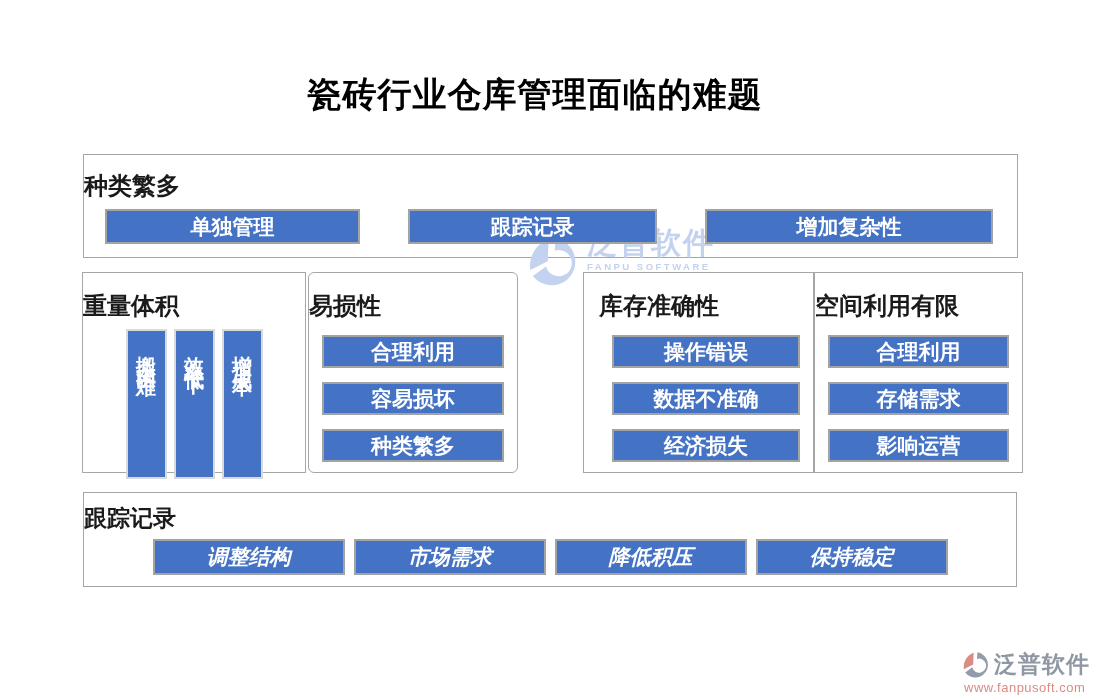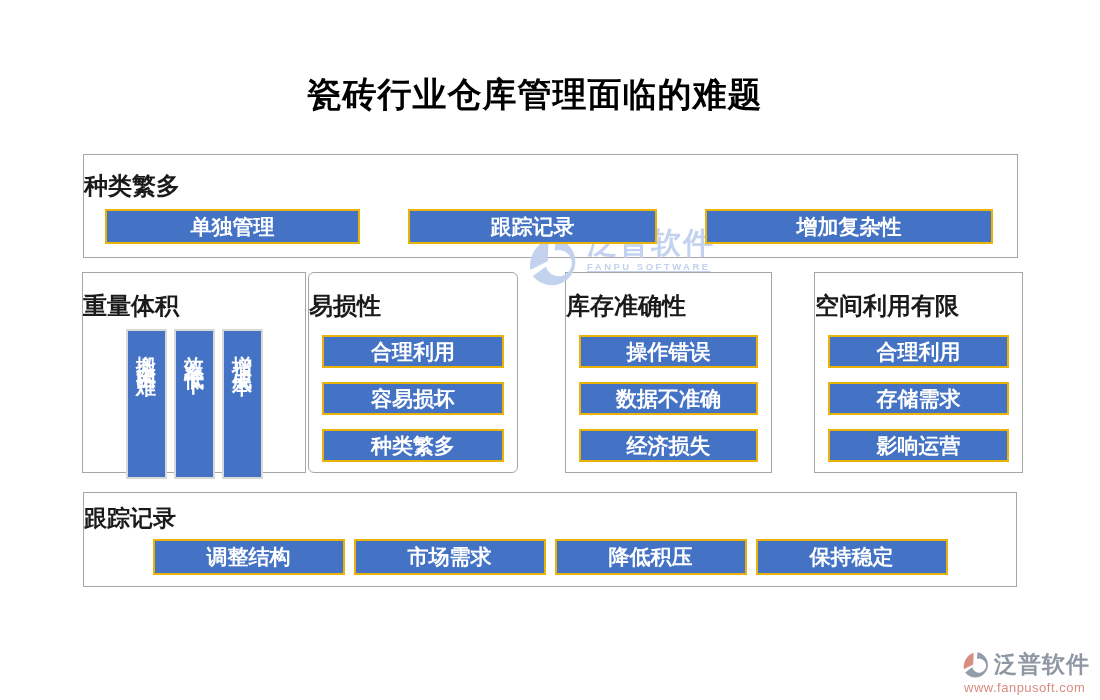--- a/index.html
+++ b/index.html
@@ -11,58 +11,58 @@
     position:absolute;left:0;top:72px;width:1070px;margin:0;
     text-align:center;font-size:34px;font-weight:800;color:#000;letter-spacing:1px;
   }
   .box{
     position:absolute;background:#fff;border:1px solid #a6a6a6;box-sizing:border-box;
   }
   .box-header{
     text-align:left;font-size:24px;font-weight:800;color:#1a1a1a;line-height:30px;
   }
   .pill{
-    background:#4472C4;border:2px solid #eab308;box-sizing:border-box;
+    background:#4472C4;border:2px solid #a3a3a3;box-sizing:border-box;
     color:#fff;font-weight:700;font-size:21px;
     display:flex;align-items:center;justify-content:center;
     position:relative;z-index:4;
   }
   
   .top-box{left:83px;top:154px;width:935px;height:104px;}
   .top-box .box-header{margin-top:16px;}
   .top-row{position:absolute;left:21px;right:24px;top:54px;display:flex;justify-content:space-between;}
   .top-row .pill{height:35px;}
   .pw1{width:255px;} .pw2{width:249px;} .pw3{width:288px;}
   
   .col-box{top:272px;height:201px;}
   .col-box .box-header{margin-top:18px;}
   .box-weight{left:82px;width:224px;}
   .box-fragility{left:308px;width:210px;border-radius:6px;}
-  .box-accuracy{left:565px;width:207px;}
+  .box-accuracy{left:583px;width:231px;padding-left:15px;}
   .box-space{left:814px;width:209px;}
   .bars{margin-top:8px;display:flex;justify-content:center;gap:7px;}
   .vbar{
     width:41px;height:150px;background:#4472C4;border:2px solid #d9d9d9;box-sizing:border-box;
     color:#fff;font-weight:700;font-size:20px;
     writing-mode:vertical-rl;text-orientation:upright;letter-spacing:7px;
     line-height:37px;padding-top:9px;position:relative;z-index:4;
   }
   .col-box .pill{margin:14px auto 0;width:calc(100% - 26px);height:33px;}
   .col-box .pill:first-of-type{margin-top:9px;}
   
   .bottom-box{left:83px;top:492px;width:934px;height:95px;}
   .bottom-box .box-header{margin-top:10px;font-size:23px;}
-  .bottom-row{position:absolute;left:0;right:0;top:46px;display:flex;justify-content:center;gap:9px;}
+  .bottom-row{position:absolute;left:0;right:0;top:46px;display:flex;justify-content:center;gap:9px;font-style:italic;}
   .bottom-row .pill{width:192px;height:36px;}
   
   .watermark{position:absolute;left:525px;top:226px;display:flex;align-items:flex-start;z-index:2;}
   .watermark svg{width:56px;height:58px;margin-top:7px;}
   .wm-text{margin-left:6px;color:#c3d2ee;}
   .wm-name{font-size:30px;font-weight:800;line-height:34px;letter-spacing:2px;}
-  .wm-sub{font-size:9.5px;font-weight:700;letter-spacing:2.5px;margin-top:1px;text-decoration:underline;}
+  .wm-sub{font-size:9.5px;font-weight:700;letter-spacing:2.5px;margin-top:1px;}
   
   .footer-logo{position:absolute;left:961px;top:649px;z-index:2;}
   .footer-main{display:flex;align-items:center;}
   .footer-main svg{width:30px;height:30px;}
   .footer-name{font-size:23px;font-weight:700;color:#8e97a3;margin-left:3px;letter-spacing:1px;}
   .footer-url{font-size:13px;color:#d98c82;margin-top:0px;margin-left:3px;letter-spacing:0.5px;}
 </style>
 </head>
 <body>
 

